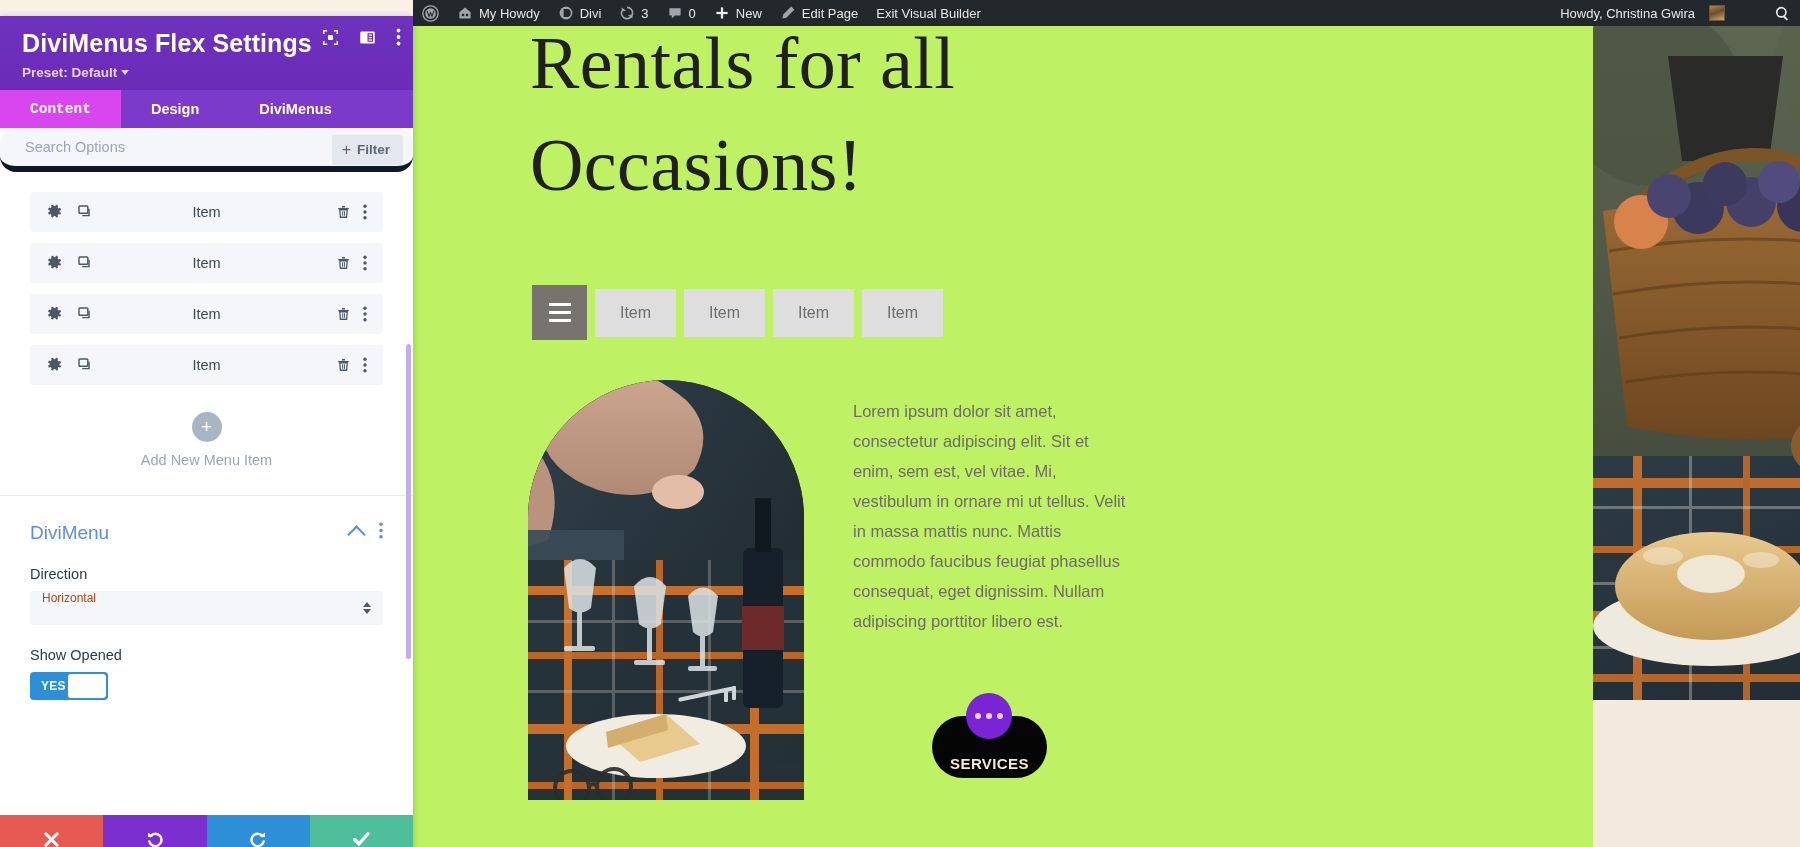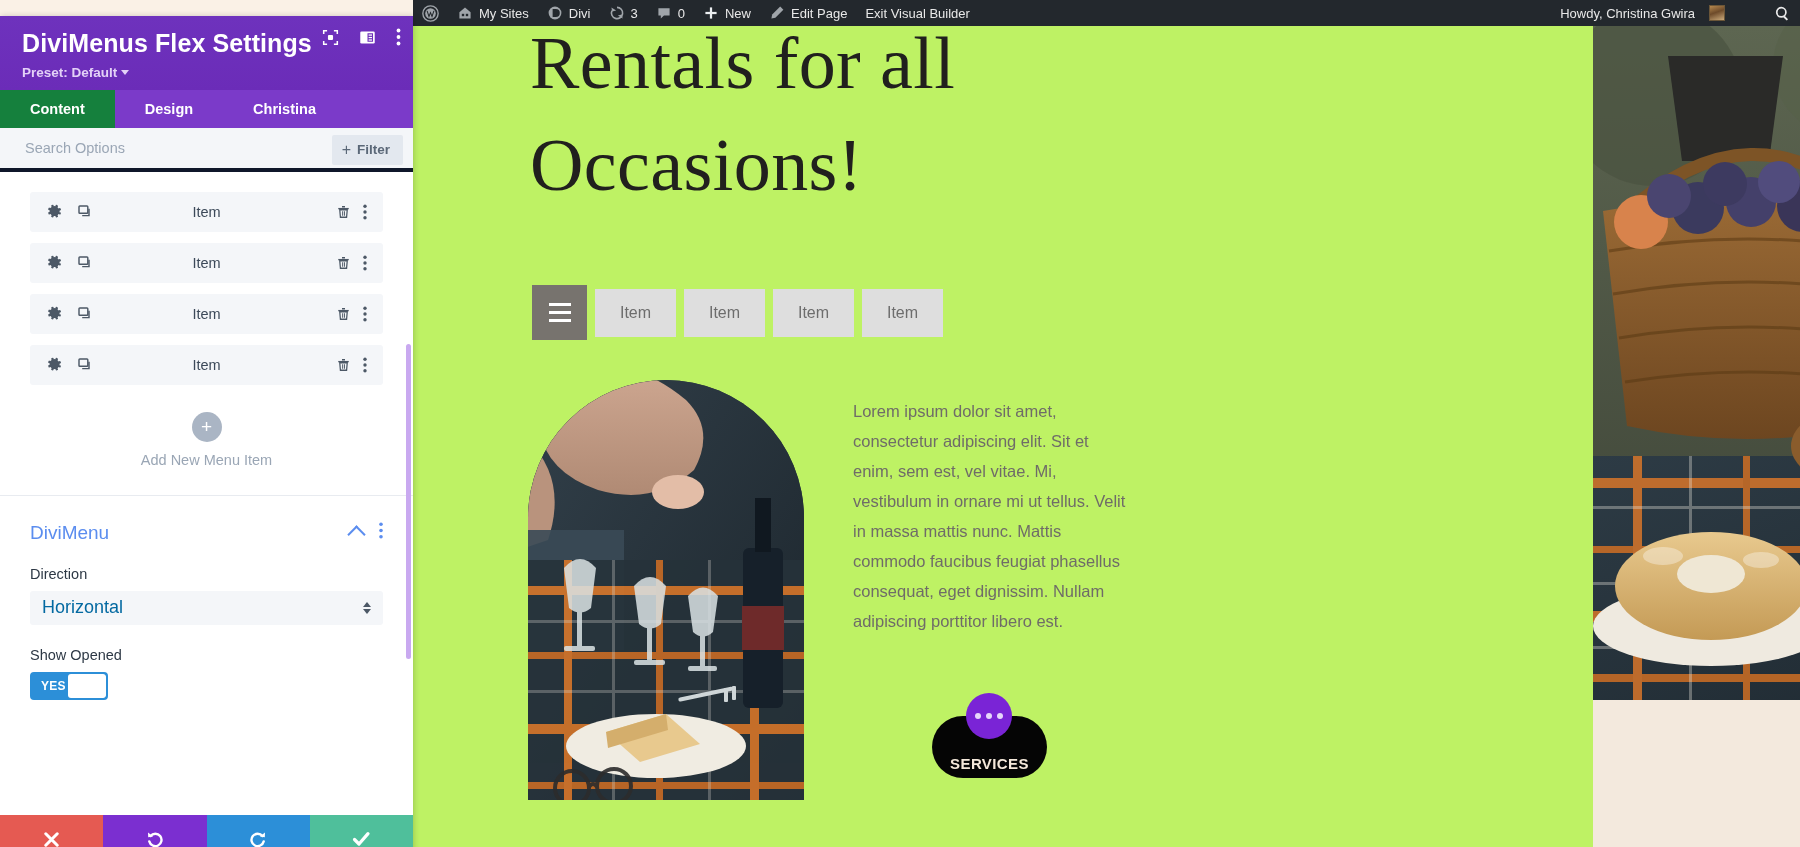--- a/index.html
+++ b/index.html
@@ -47,26 +47,26 @@
 
   .tabs {
     display: flex; background: #7b3ac9; height: 38px;
   }
   .tab {
     flex: 0 0 auto; padding: 0 30px;
     display: flex; align-items: center; justify-content: center;
     color: #fff; font-size: 14.5px; font-weight: 700;
     cursor: pointer;
   }
-  .tab.active { background: #15803d; }
+  .tab.active { background: #d946ef; font-family: Liberation Mono, monospace; }
 
   .search-row {
     display: flex; align-items: center; height: 44px;
-    background: #f4f6f9; border-bottom: 4px solid #0f172a;
-    padding-left: 25px; position: relative;
+    background: #f4f6f9; border-bottom: 6px solid #0f172a;
+    padding-left: 25px; position: relative; border-radius: 16px;
   }
   .search-input {
     border: none; background: transparent; outline: none;
     font-size: 14.5px; color: #5b6878;
     font-family: "Liberation Sans", sans-serif;
     width: 280px;
   }
   .search-input::placeholder { color: #9aa6b5; }
   .filter-btn {
     position: absolute; right: 10px; top: 7px;
@@ -125,22 +125,22 @@
     width: 13px; height: 13px;
     border-left: 2px solid #5b8def; border-top: 2px solid #5b8def;
     transform: rotate(45deg); margin-top: 4px;
   }
   .field { margin-top: 22px; }
   .field-label {
     font-size: 14.5px; color: #2d3845; font-weight: 400; margin-bottom: 9px;
   }
   .select-box {
     height: 34px; background: #f4f6f9; border-radius: 3px;
-    display: flex; align-items: center; padding: 0 12px;
-    font-size: 18px; color: #0369a1; position: relative;
+    display: flex; align-items: flex-start; padding: 0 12px;
+    font-size: 12px; color: #c2410c; position: relative;
     cursor: pointer;
   }
   .select-arrows {
     position: absolute; right: 12px; top: 50%; transform: translateY(-50%);
     display: flex; flex-direction: column; gap: 2px; line-height: 0;
   }
   .ar-up { width:0;height:0;border-left:4px solid transparent;border-right:4px solid transparent;border-bottom:5px solid #4c5866; }
   .ar-dn { width:0;height:0;border-left:4px solid transparent;border-right:4px solid transparent;border-top:5px solid #4c5866; }
 
   .toggle {
@@ -513,21 +513,21 @@
         <circle cx="10" cy="10" r="6.2" fill="#a0a5aa"></circle>
         <path d="M6 7 l2.2 6.5 L10 9 l1.8 4.5 L14 7" fill="none" stroke="#23282d" stroke-width="1.2"></path>
       </svg>
     </div>
     <div class="ab-item">
       <svg width="16" height="16" viewBox="0 0 20 20">
         <path d="M3 9 L10 3 L17 9 v8 H3 z" fill="#a0a5aa"></path>
         <rect x="6" y="11" width="3" height="3" fill="#23282d"></rect>
         <rect x="11" y="11" width="3" height="3" fill="#23282d"></rect>
       </svg>
-      <span class="txt">My Sites</span>
+      <span class="txt">My Howdy</span>
     </div>
     <div class="ab-item">
       <svg width="16" height="16" viewBox="0 0 20 20">
         <circle cx="10" cy="10" r="8" fill="#a0a5aa"></circle>
         <path d="M7 5 h4 a5 5 0 0 1 0 10 h-4 z" fill="#23282d"></path>
       </svg>
       <span class="txt">Divi</span>
     </div>
     <div class="ab-item">
       <svg width="16" height="16" viewBox="0 0 20 20">
@@ -608,21 +608,21 @@
             <circle cx="2.5" cy="9" r="1.9" fill="#fff"></circle>
             <circle cx="2.5" cy="15.5" r="1.9" fill="#fff"></circle>
           </svg>
         </span>
       </div>
     </div>
 
     <div class="tabs">
       <div class="tab active">Content</div>
       <div class="tab">Design</div>
-      <div class="tab">Christina</div>
+      <div class="tab">DiviMenus</div>
     </div>
 
     <div class="search-row">
       <input class="search-input" type="text" placeholder="Search Options" style="">
       <button class="filter-btn">
         <span class="plus-glyph">+</span>
         <span>Filter</span>
       </button>
     </div>
 

